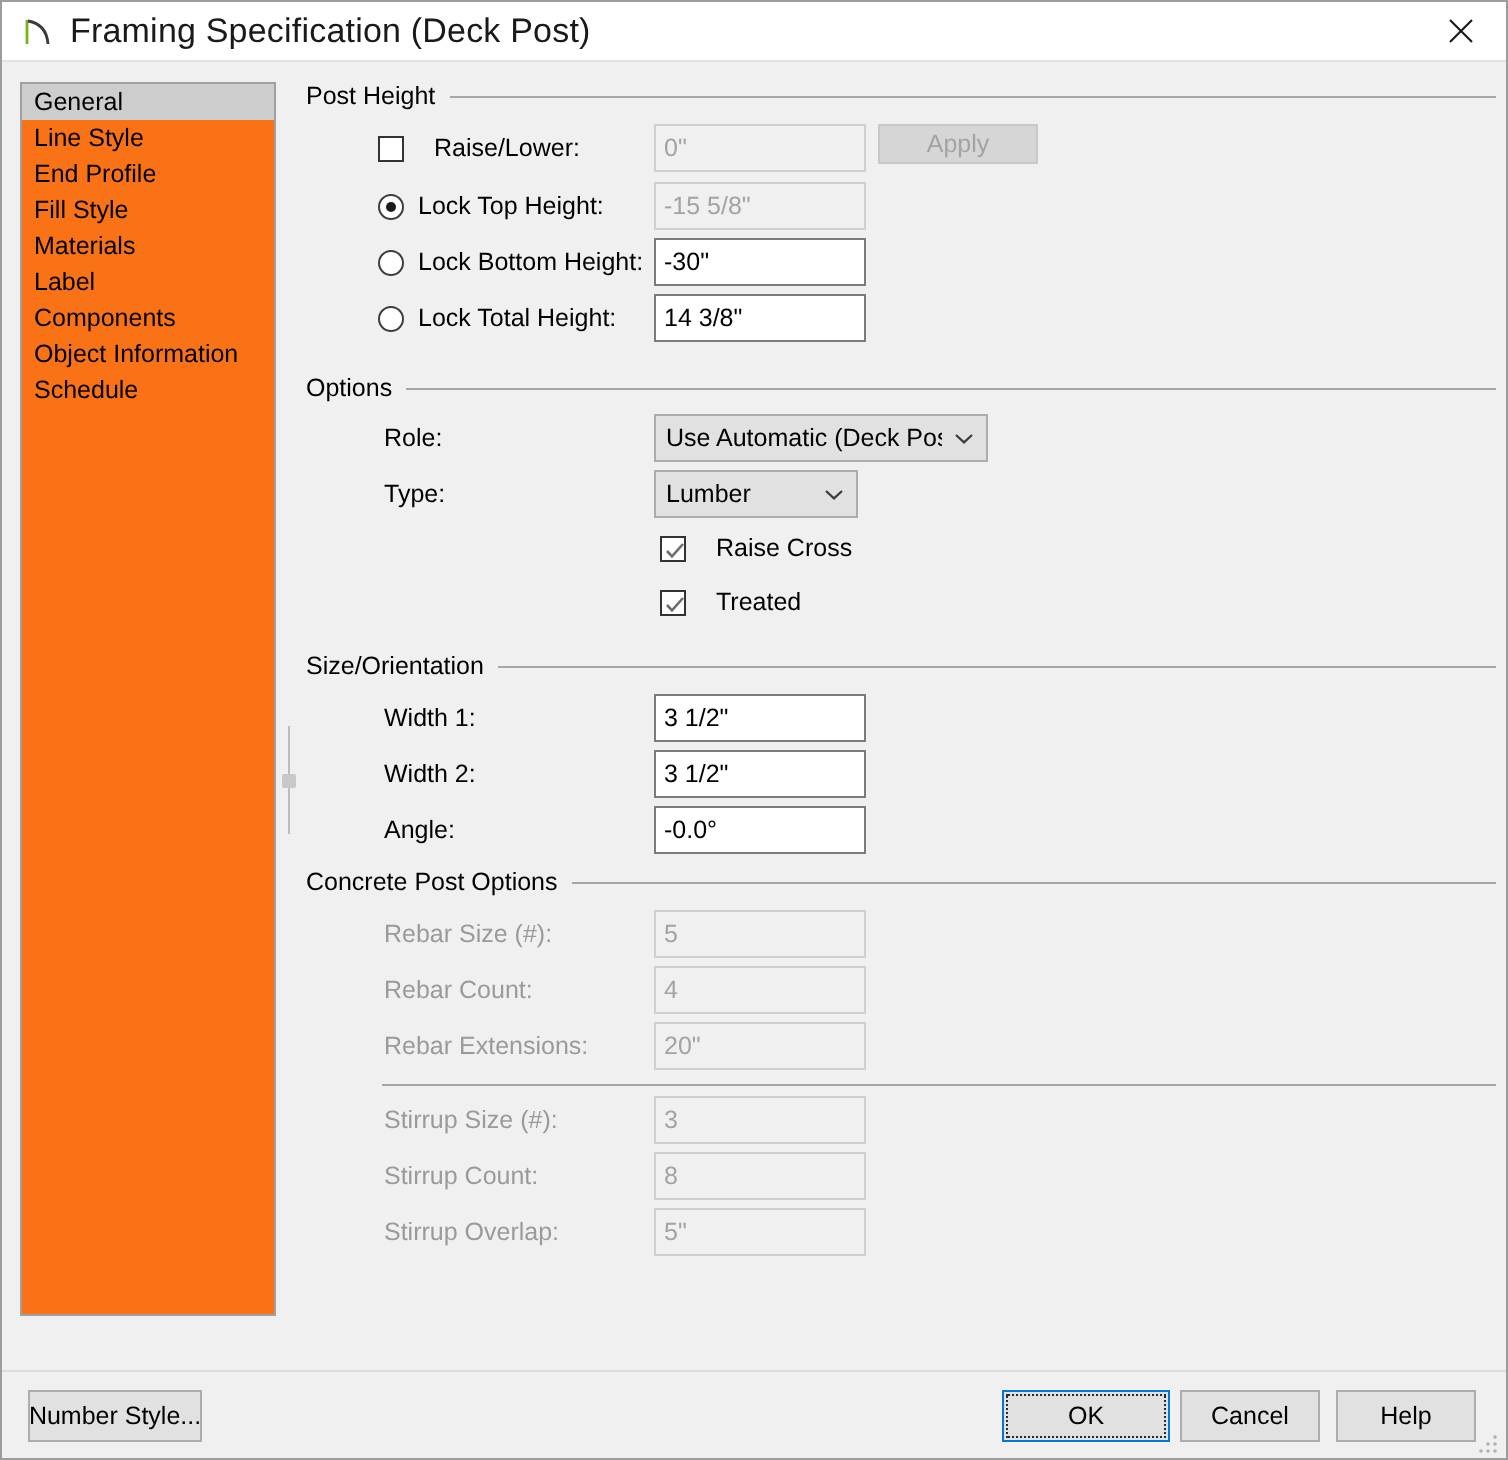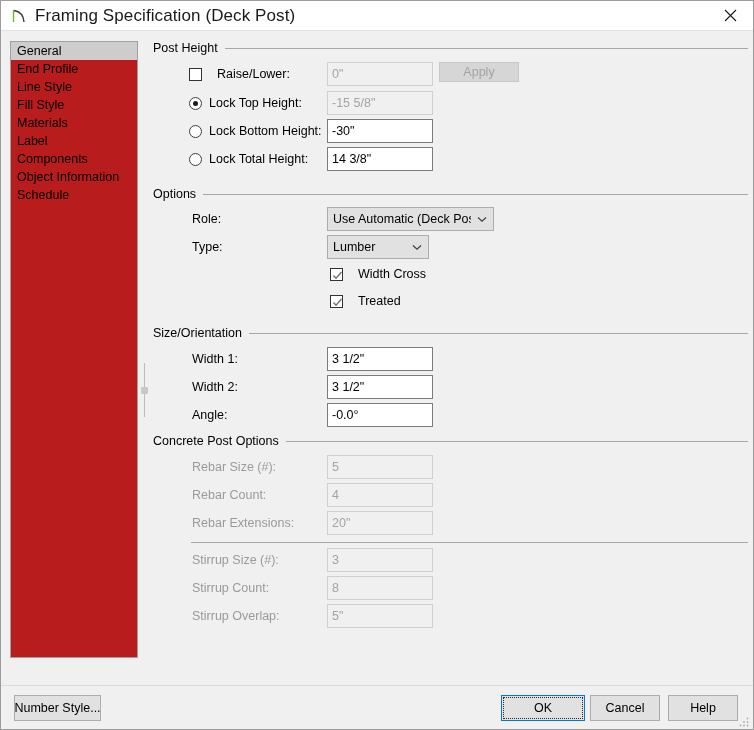--- a/index.html
+++ b/index.html
@@ -52,21 +52,21 @@
   #body-area {
     position: absolute; left: 0; top: 30px;
     width: 752px; height: 698px;
     background: #f0f0f0;
   }
 
   
   #sidebar {
     position: absolute; left: 9px; top: 10px;
     width: 128px; height: 617px;
-    background: #b91c1c;
+    background: #f97316;
     border: 1px solid #a0a0a0;
     overflow: hidden;
   }
   .side-item {
     height: 18px;
     line-height: 18px;
     padding-left: 6px;
     font-size: 12.5px;
     color: #000;
     white-space: nowrap;
@@ -255,22 +255,22 @@
         <line x1="1" y1="1" x2="12" y2="12" stroke="#1a1a1a" stroke-width="1.1"></line>
         <line x1="12" y1="1" x2="1" y2="12" stroke="#1a1a1a" stroke-width="1.1"></line>
       </svg>
     </div>
   </div>
 
   <div id="body-area">
 
     <div id="sidebar">
       <div class="side-item selected"><span>General</span></div>
+      <div class="side-item"><span>Line Style</span></div>
       <div class="side-item"><span>End Profile</span></div>
-      <div class="side-item"><span>Line Style</span></div>
       <div class="side-item"><span>Fill Style</span></div>
       <div class="side-item"><span>Materials</span></div>
       <div class="side-item"><span>Label</span></div>
       <div class="side-item"><span>Components</span></div>
       <div class="side-item"><span>Object Information</span></div>
       <div class="side-item"><span>Schedule</span></div>
     </div>
 
     <div id="splitter">
       <div class="bar"></div>
@@ -345,21 +345,21 @@
             </svg>
         </span>
       </div>
 
       <div class="ck" style="left:182px; top:231px;">
         <span class="ck-box">
           <svg width="11" height="11" viewBox="0 0 11 11">
               <path d="M1.5 5.5 L4 8.2 L9.5 2" fill="none" stroke="#6d6d6d" stroke-width="1.3"></path>
             </svg>
         </span>
-        <span class="lbl">Width Cross</span>
+        <span class="lbl">Raise Cross</span>
       </div>
       <div class="ck" style="left:182px; top:258px;">
         <span class="ck-box">
           <svg width="11" height="11" viewBox="0 0 11 11">
               <path d="M1.5 5.5 L4 8.2 L9.5 2" fill="none" stroke="#6d6d6d" stroke-width="1.3"></path>
             </svg>
         </span>
         <span class="lbl">Treated</span>
       </div>
 

